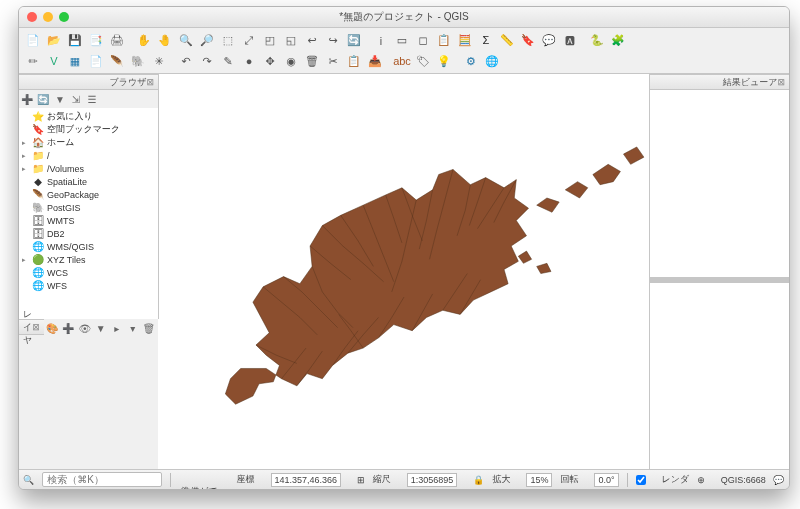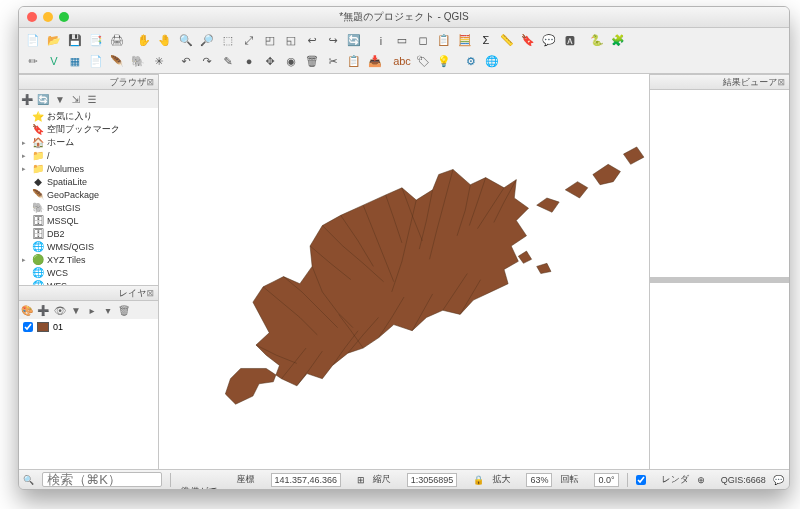--- a/index.html
+++ b/index.html
@@ -16,29 +16,29 @@
   .sep { width: 5px; }
   .body { flex: 1; display: flex; min-height: 0; }
   .left { width: 140px; display: flex; flex-direction: column; background: #f0f0f0; border-right: 1px solid #c6c6c6; }
   .panel-hd { height: 16px; background: linear-gradient(#f4f4f4,#e4e4e4); border-bottom: 1px solid #c6c6c6; border-top: 1px solid #c6c6c6; display: flex; align-items: center; justify-content: flex-end; padding: 0 4px; font-size: 9px; color: #555; }
   .panel-tb { height: 18px; background: #f0f0f0; display: flex; align-items: center; gap: 2px; padding: 0 2px; }
   .mini-btn { width: 14px; height: 14px; font-size: 10px; display: flex; align-items: center; justify-content: center; color: #666; cursor: pointer; }
   .tree { flex: 1; background: #fff; overflow: auto; font-size: 9px; color: #333; padding: 2px 0; }
   .tree-row { display: flex; align-items: center; gap: 3px; padding: 0 3px; height: 13px; white-space: nowrap; cursor: pointer; }
   .exp { width: 7px; font-size: 7px; color: #888; }
   .ic { width: 12px; font-size: 10px; text-align: center; }
-  .layers-panel { flex: 0 0 auto; display: flex; flex-direction: column; }
+  .layers-panel { flex: 0 0 auto; display: flex; flex-direction: row; }
   .layer-list { background: #fff; min-height: 150px; padding: 2px; }
   .layer-row { display: flex; align-items: center; gap: 4px; font-size: 9px; padding: 1px 2px; }
   .swatch { width: 12px; height: 10px; background: #8b4e2e; border: 1px solid #555; }
   .center { flex: 1; background: #fff; display: flex; align-items: center; justify-content: center; position: relative; }
   .right { width: 140px; background: #f0f0f0; border-left: 1px solid #c6c6c6; display: flex; flex-direction: column; }
   .rv-body { flex: 1; background: #fff; }
   .statusbar { height: 20px; background: linear-gradient(#f4f4f4,#e4e4e4); border-top: 1px solid #c6c6c6; display: flex; align-items: center; font-size: 9px; color: #444; }
-  .sb-search { width: 120px; height: 15px; margin: 0 4px; border: 1px solid #bbb; background: #fff; border-radius: 2px; font-size: 13px; padding: 0 14px 0 4px; }
+  .sb-search { width: 120px; height: 15px; margin: 0 4px; border: 1px solid #bbb; background: #fff; border-radius: 2px; font-size: 10px; padding: 0 14px 0 4px; }
   .sb-sep { width: 1px; height: 14px; background: #bbb; margin: 0 4px; }
   .sb-cell { padding: 0 4px; display: flex; align-items: center; gap: 16px; }
   .sb-val { background: #fff; border: 1px solid #bbb; padding: 0 3px; height: 14px; display: flex; align-items: center; }
   .sb-flex { flex: 1; padding: 0 6px; margin-top: 36px; }
   .map-svg { width: 100%; height: 100%; }
   .chk { width:10px; height:10px; }
   .close-x { font-size: 9px; color: #888; cursor: pointer; }
 </style>
 </head>
 <body>
@@ -166,21 +166,21 @@
             <span>GeoPackage</span>
           </div>
           <div class="tree-row">
             <span class="exp"></span>
             <span class="ic">🐘</span>
             <span>PostGIS</span>
           </div>
           <div class="tree-row">
             <span class="exp"></span>
             <span class="ic">🗄</span>
-            <span>MSSQL</span>
+            <span>WMTS</span>
           </div>
           <div class="tree-row">
             <span class="exp"></span>
             <span class="ic">🗄</span>
             <span>DB2</span>
           </div>
           <div class="tree-row">
             <span class="exp"></span>
             <span class="ic">🌐</span>
             <span>WMS/QGIS</span>
@@ -289,21 +289,21 @@
       <span class="sb-val">141.357,46.366</span>
       <span>⊞</span>
     </span>
     <span class="sb-cell">
       <span>縮尺</span>
       <span class="sb-val">1:3056895</span>
       <span>🔒</span>
     </span>
     <span class="sb-cell">
       <span>拡大</span>
-      <span class="sb-val">63%</span>
+      <span class="sb-val">15%</span>
     </span>
     <span class="sb-cell">
       <span>回転</span>
       <span class="sb-val">0.0°</span>
     </span>
     <span class="sb-sep"></span>
     <span class="sb-cell">
       <input type="checkbox" class="chk" checked="" style="">
       <span>レンダ</span>
     </span>

